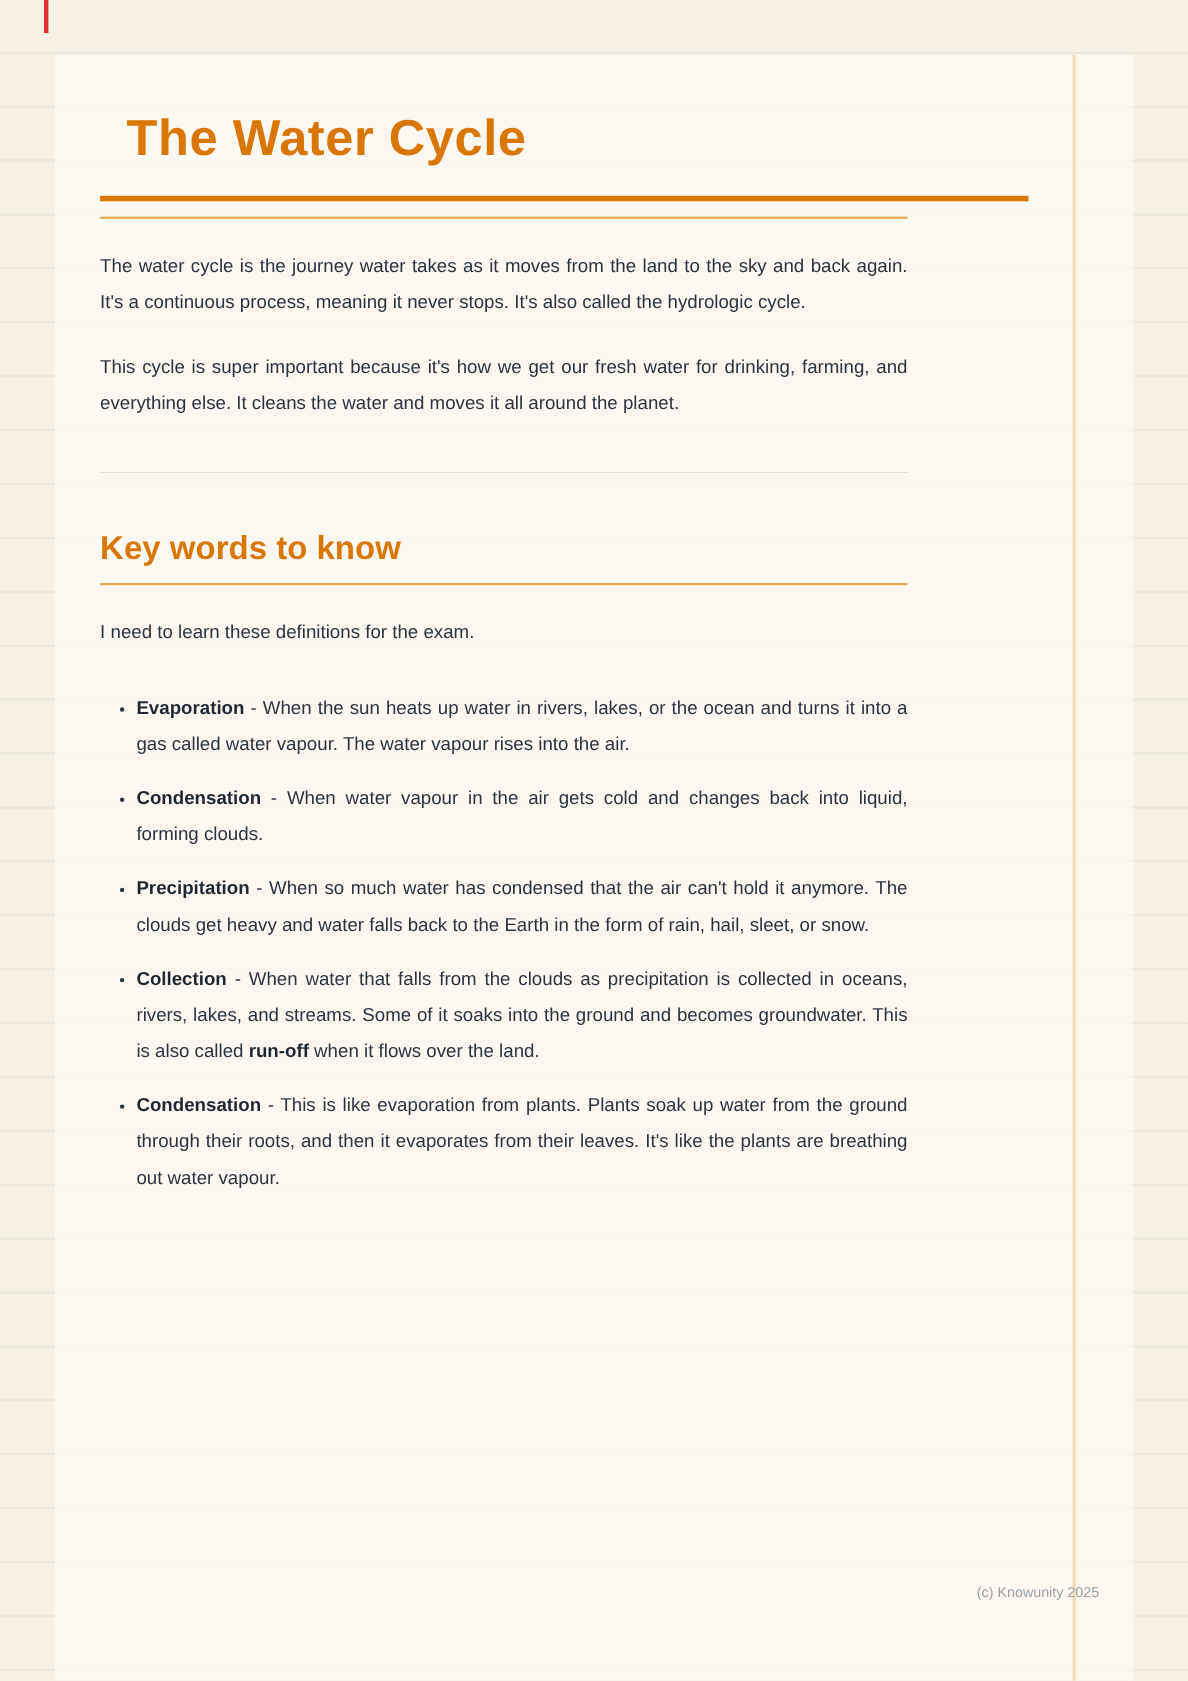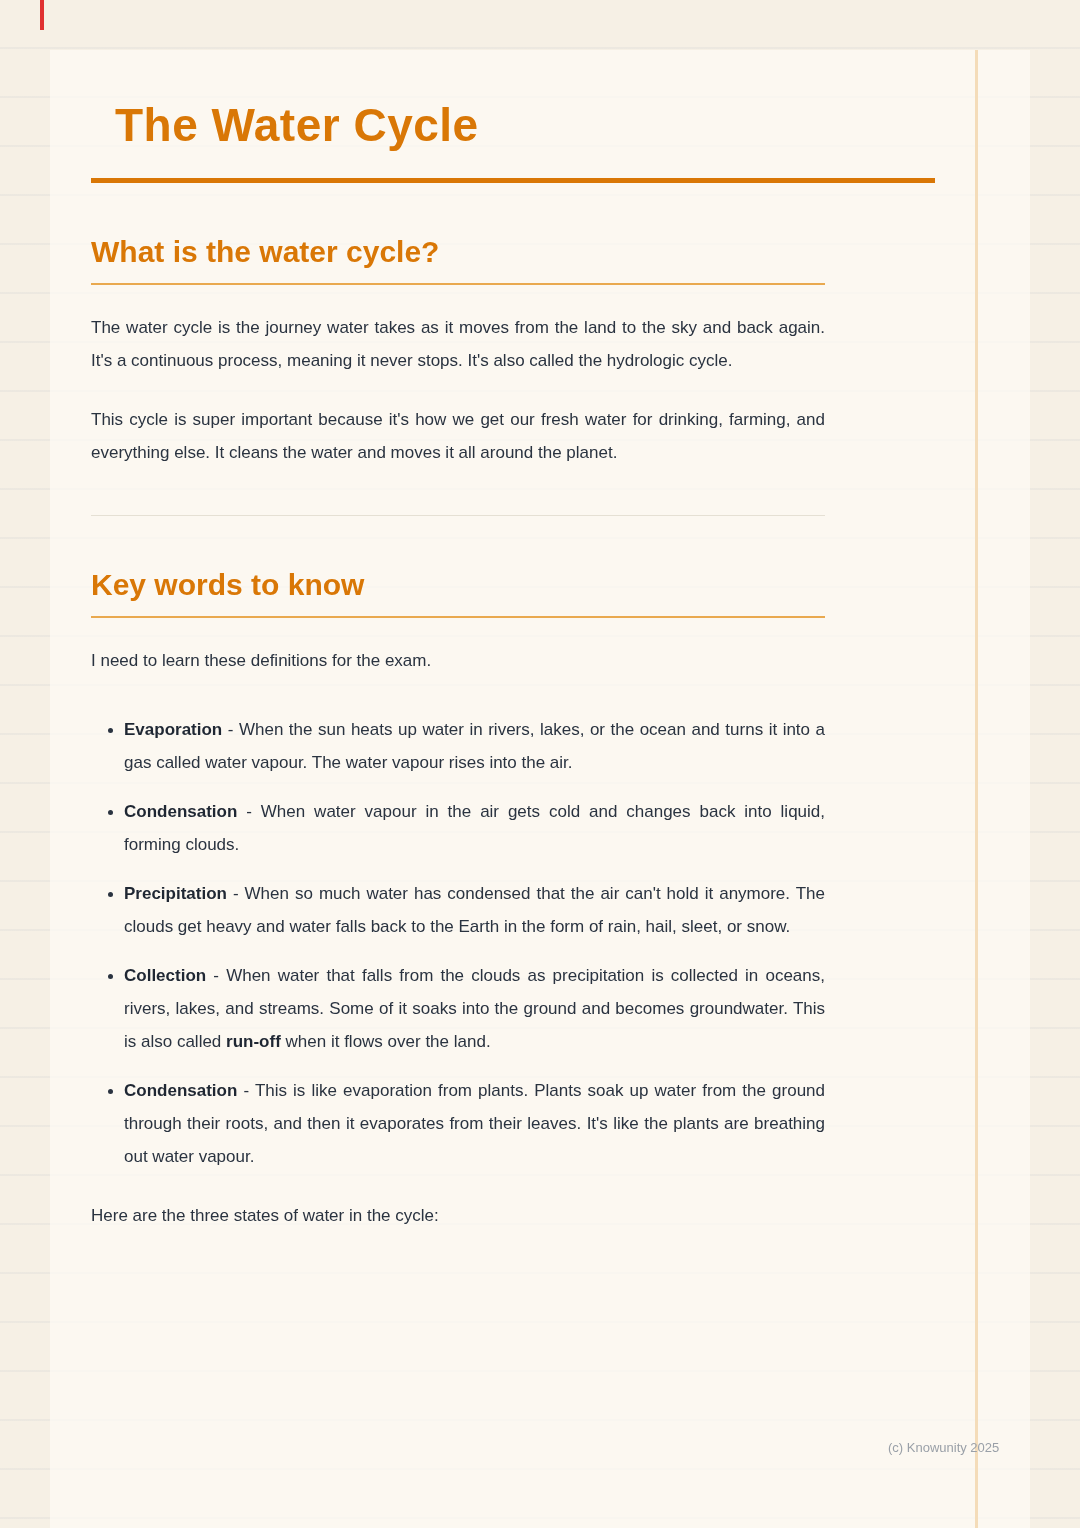--- a/index.html
+++ b/index.html
@@ -140,21 +140,20 @@
 <div class="red-tick"></div>
 
 <div class="paper">
   <div class="margin-line"></div>
 
   <div class="content">
 
     <h1 class="page-title">The Water Cycle</h1>
     <div class="title-rule"></div>
 
-    <h2 class="section-heading">What is the water cycle?</h2>
     <div class="heading-rule"></div>
 
     <p class="para">The water cycle is the journey water takes as it moves from the land to the sky and back again. It's a continuous process, meaning it never stops. It's also called the hydrologic cycle.</p>
     <p class="para">This cycle is super important because it's how we get our fresh water for drinking, farming, and everything else. It cleans the water and moves it all around the planet.</p>
 
     <div class="section-divider"></div>
 
     <h2 class="section-heading">Key words to know</h2>
     <div class="heading-rule"></div>
 
@@ -171,19 +170,18 @@
         <span class="term">Precipitation</span><span> - </span><span>When so much water has condensed that the air can't hold it anymore. The clouds get heavy and water falls back to the Earth in the form of rain, hail, sleet, or snow.</span>
       </li>
       <li>
         <span class="term">Collection</span><span> - </span><span>When water that falls from the clouds as precipitation is collected in oceans, rivers, lakes, and streams. Some of it soaks into the ground and becomes groundwater. This is also called </span><span class="bold-inline">run-off</span><span> when it flows over the land.</span>
       </li>
       <li>
         <span class="term">Condensation</span><span> - </span><span>This is like evaporation from plants. Plants soak up water from the ground through their roots, and then it evaporates from their leaves. It's like the plants are breathing out water vapour.</span>
       </li>
     </ul>
 
-    <p class="para no-justify">Here are the three states of water in the cycle:</p>
 
 
   </div>
 </div>
 
 <div class="watermark">(c) Knowunity 2025</div>
 
 </body></html>

